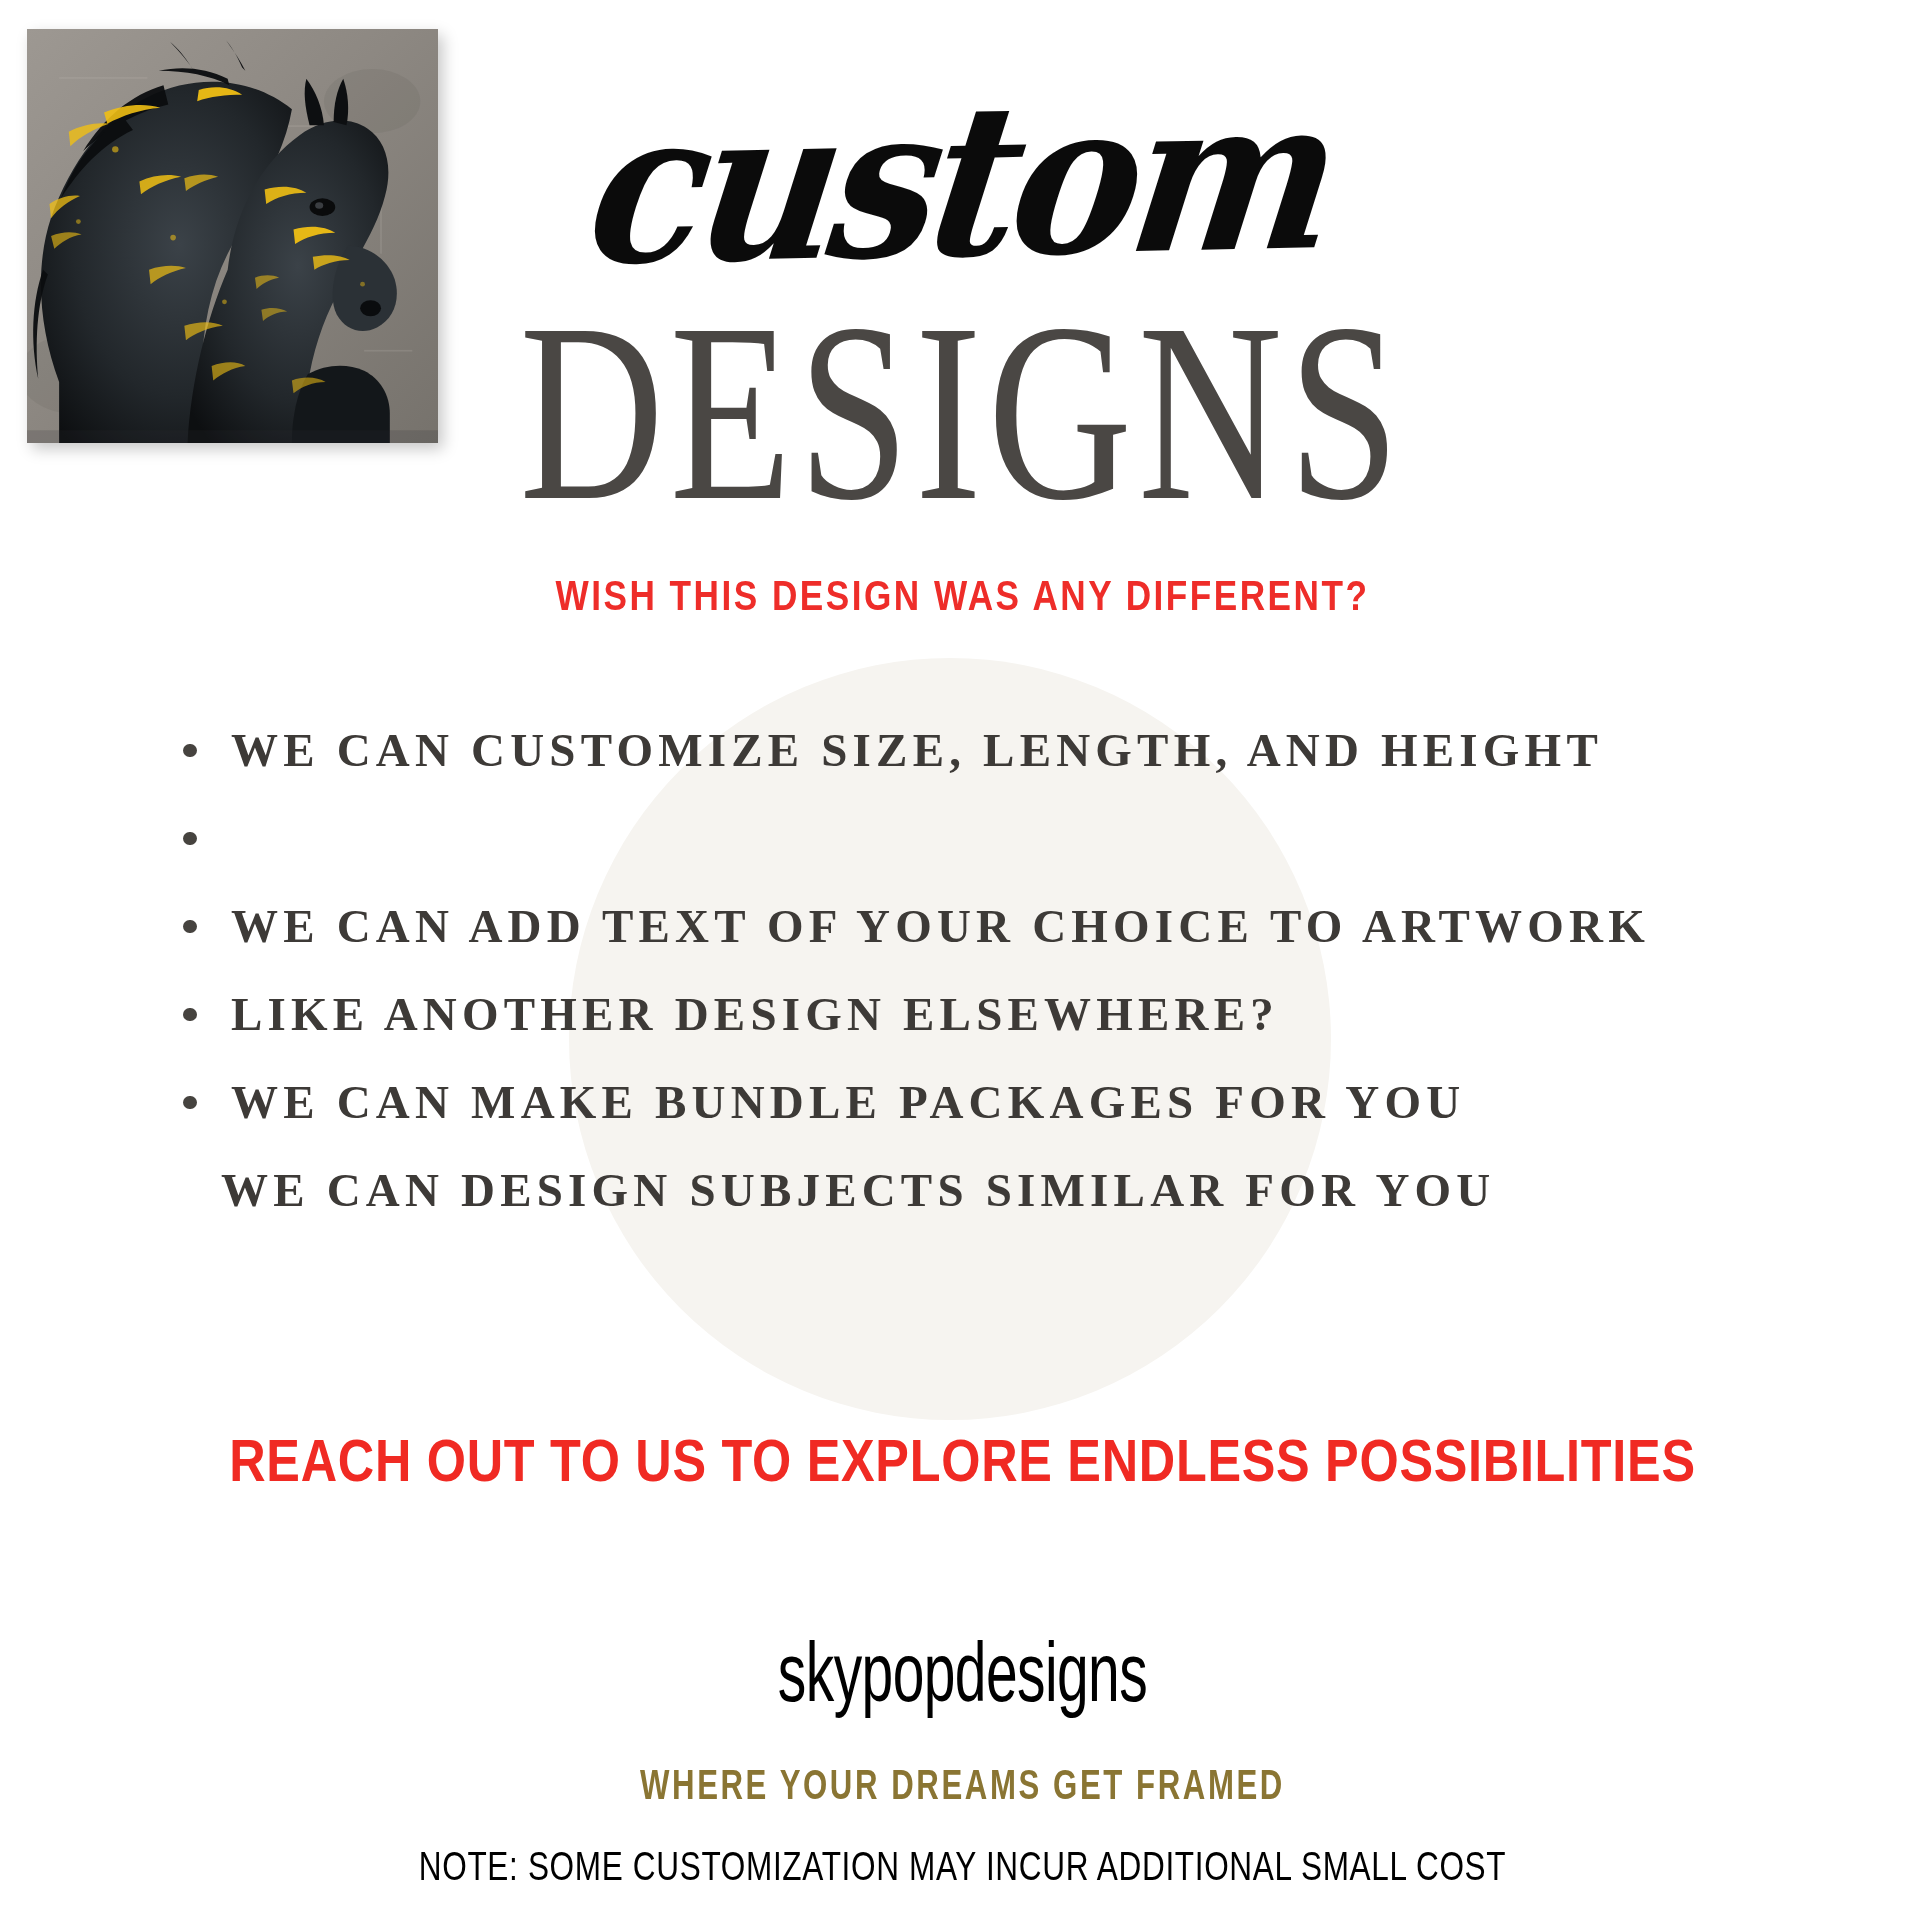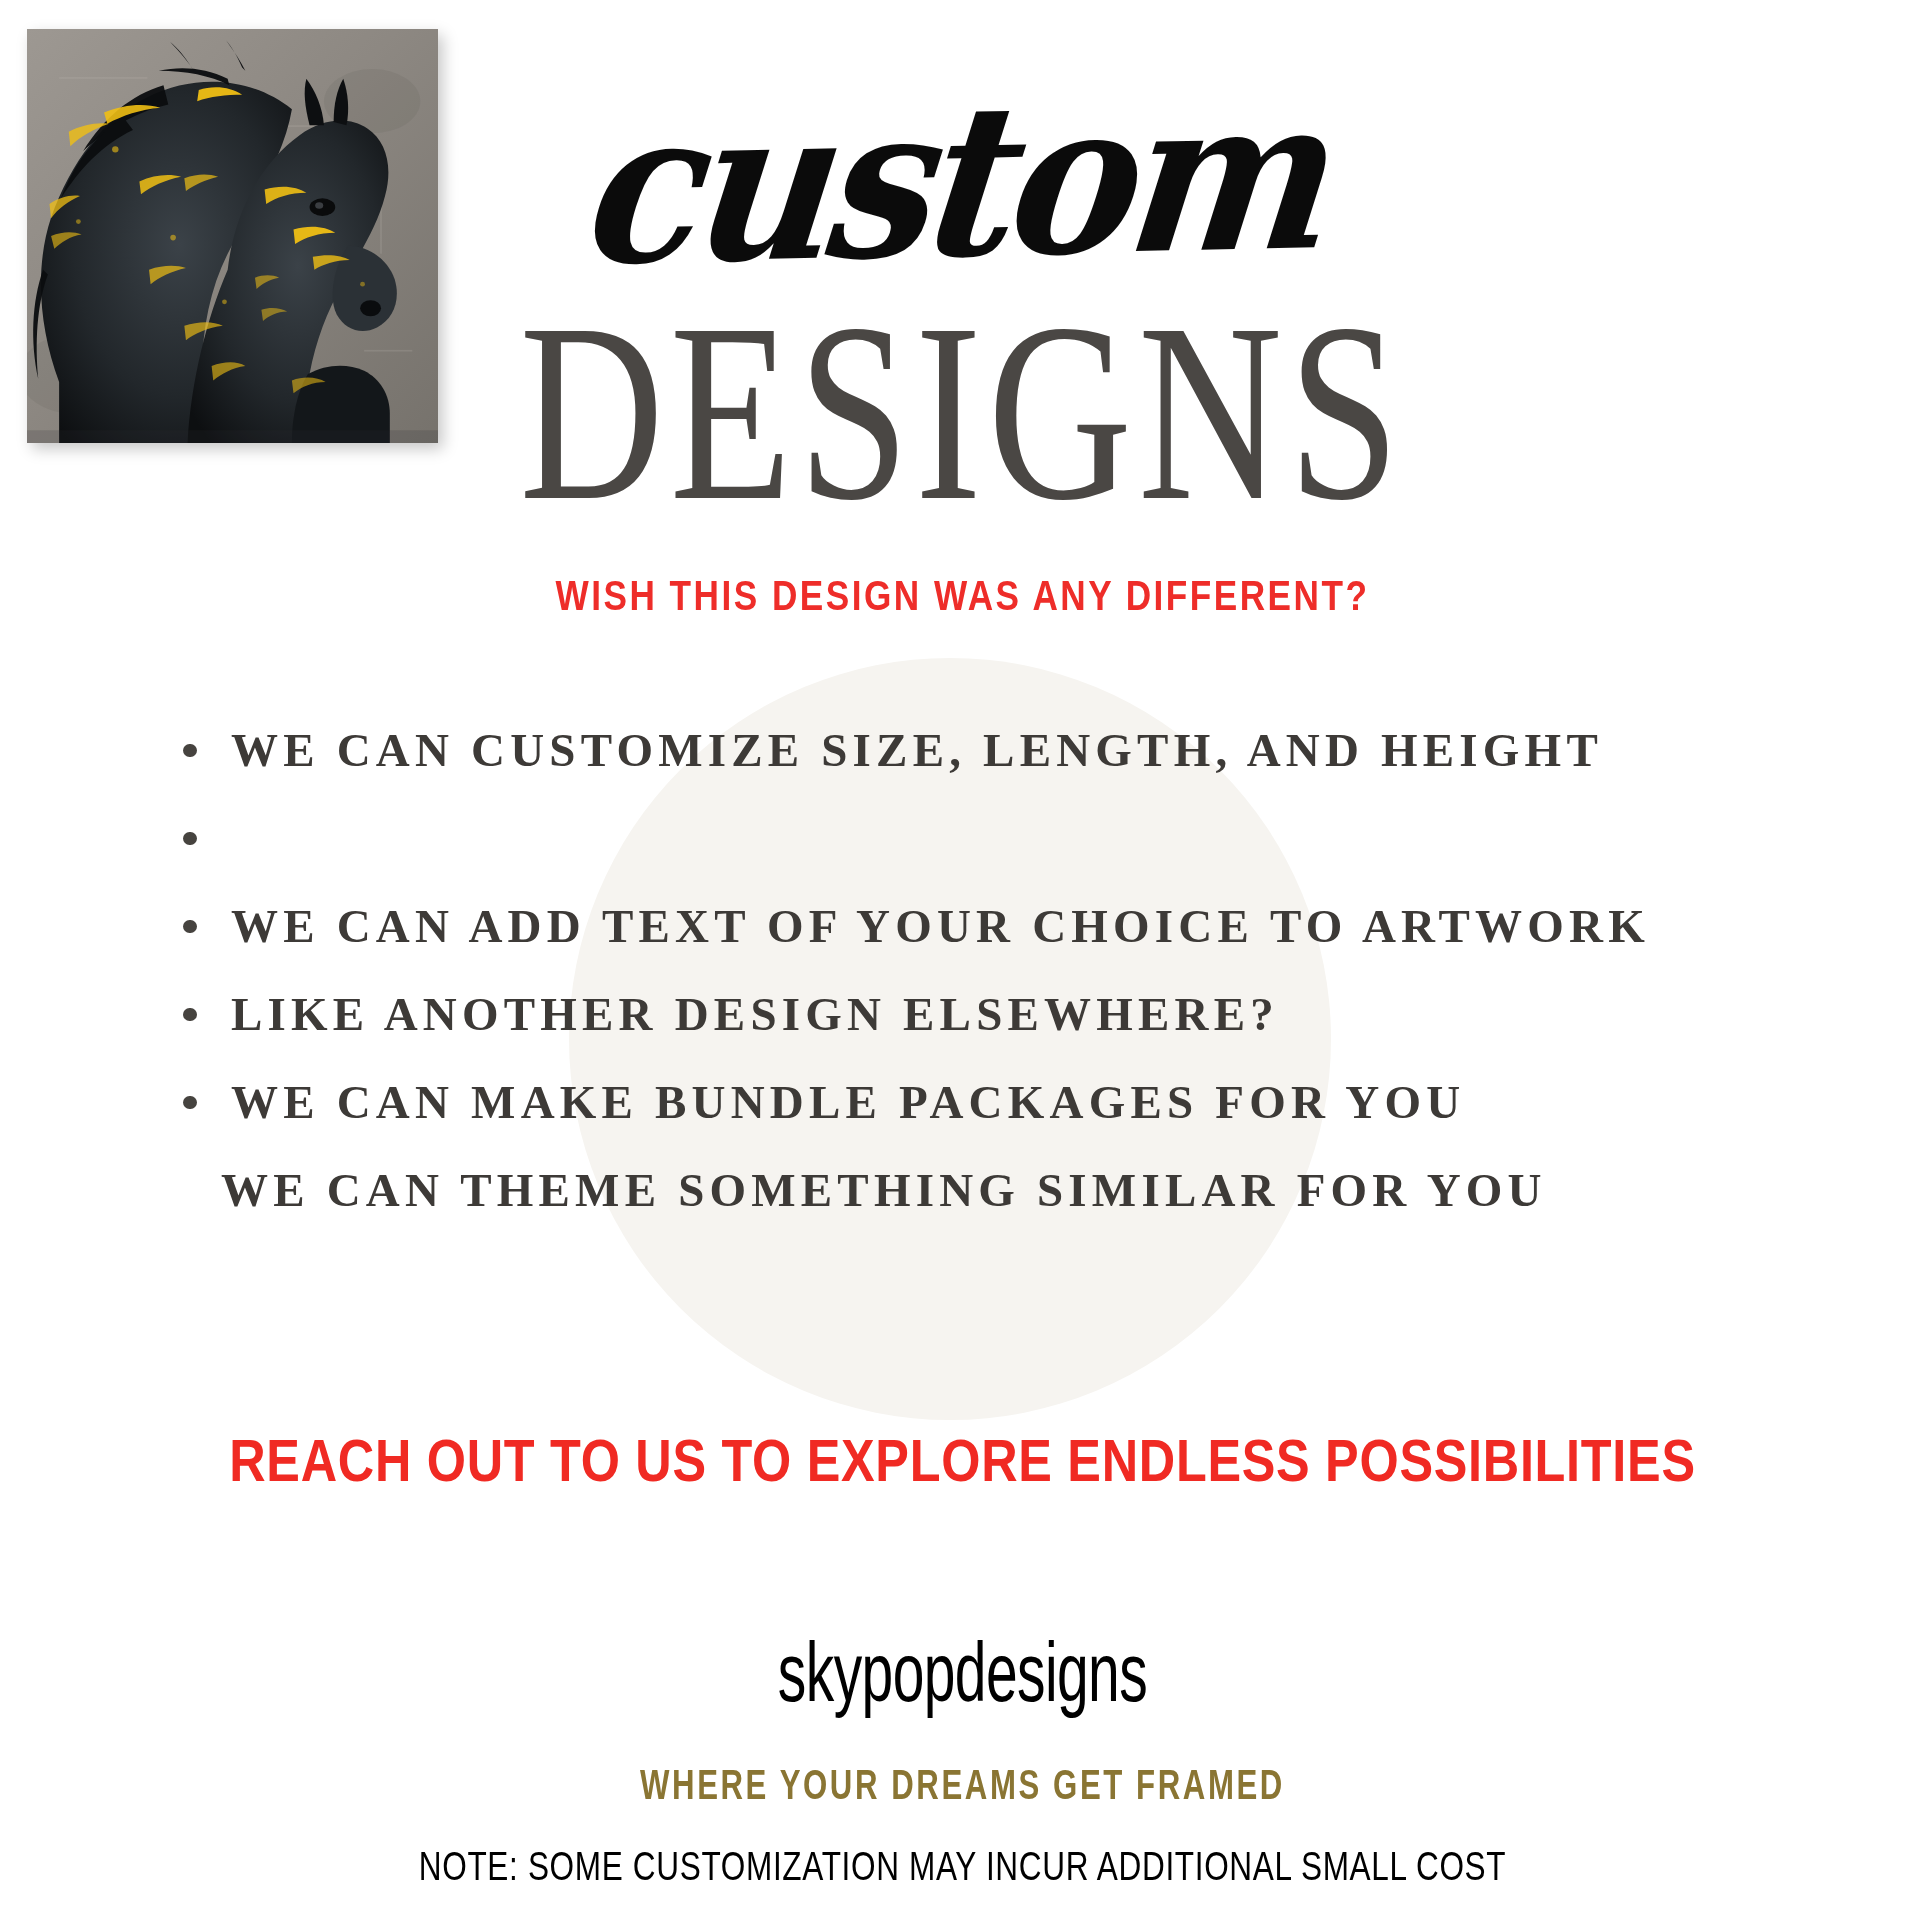--- a/index.html
+++ b/index.html
@@ -280,21 +280,21 @@
     <span class="bullet-text">LIKE ANOTHER DESIGN ELSEWHERE?</span>
   </div>
 
   <div class="bullet-row">
     <span class="bullet-dot"></span>
     <span class="bullet-text">WE CAN MAKE BUNDLE PACKAGES FOR YOU</span>
   </div>
 
   <div class="bullet-row no-dot">
 
-    <span class="bullet-text">WE CAN THEME SOMETHING SIMILAR FOR YOU</span>
+    <span class="bullet-text">WE CAN DESIGN SUBJECTS SIMILAR FOR YOU</span>
   </div>
 
 </div>
 
 <div id="cta-line">REACH OUT TO US TO EXPLORE ENDLESS POSSIBILITIES</div>
 
 <div id="brand">skypopdesigns</div>
 <div id="tagline">WHERE  YOUR  DREAMS  GET  FRAMED</div>
 <div id="note">NOTE: SOME CUSTOMIZATION MAY INCUR ADDITIONAL SMALL COST</div>
 

